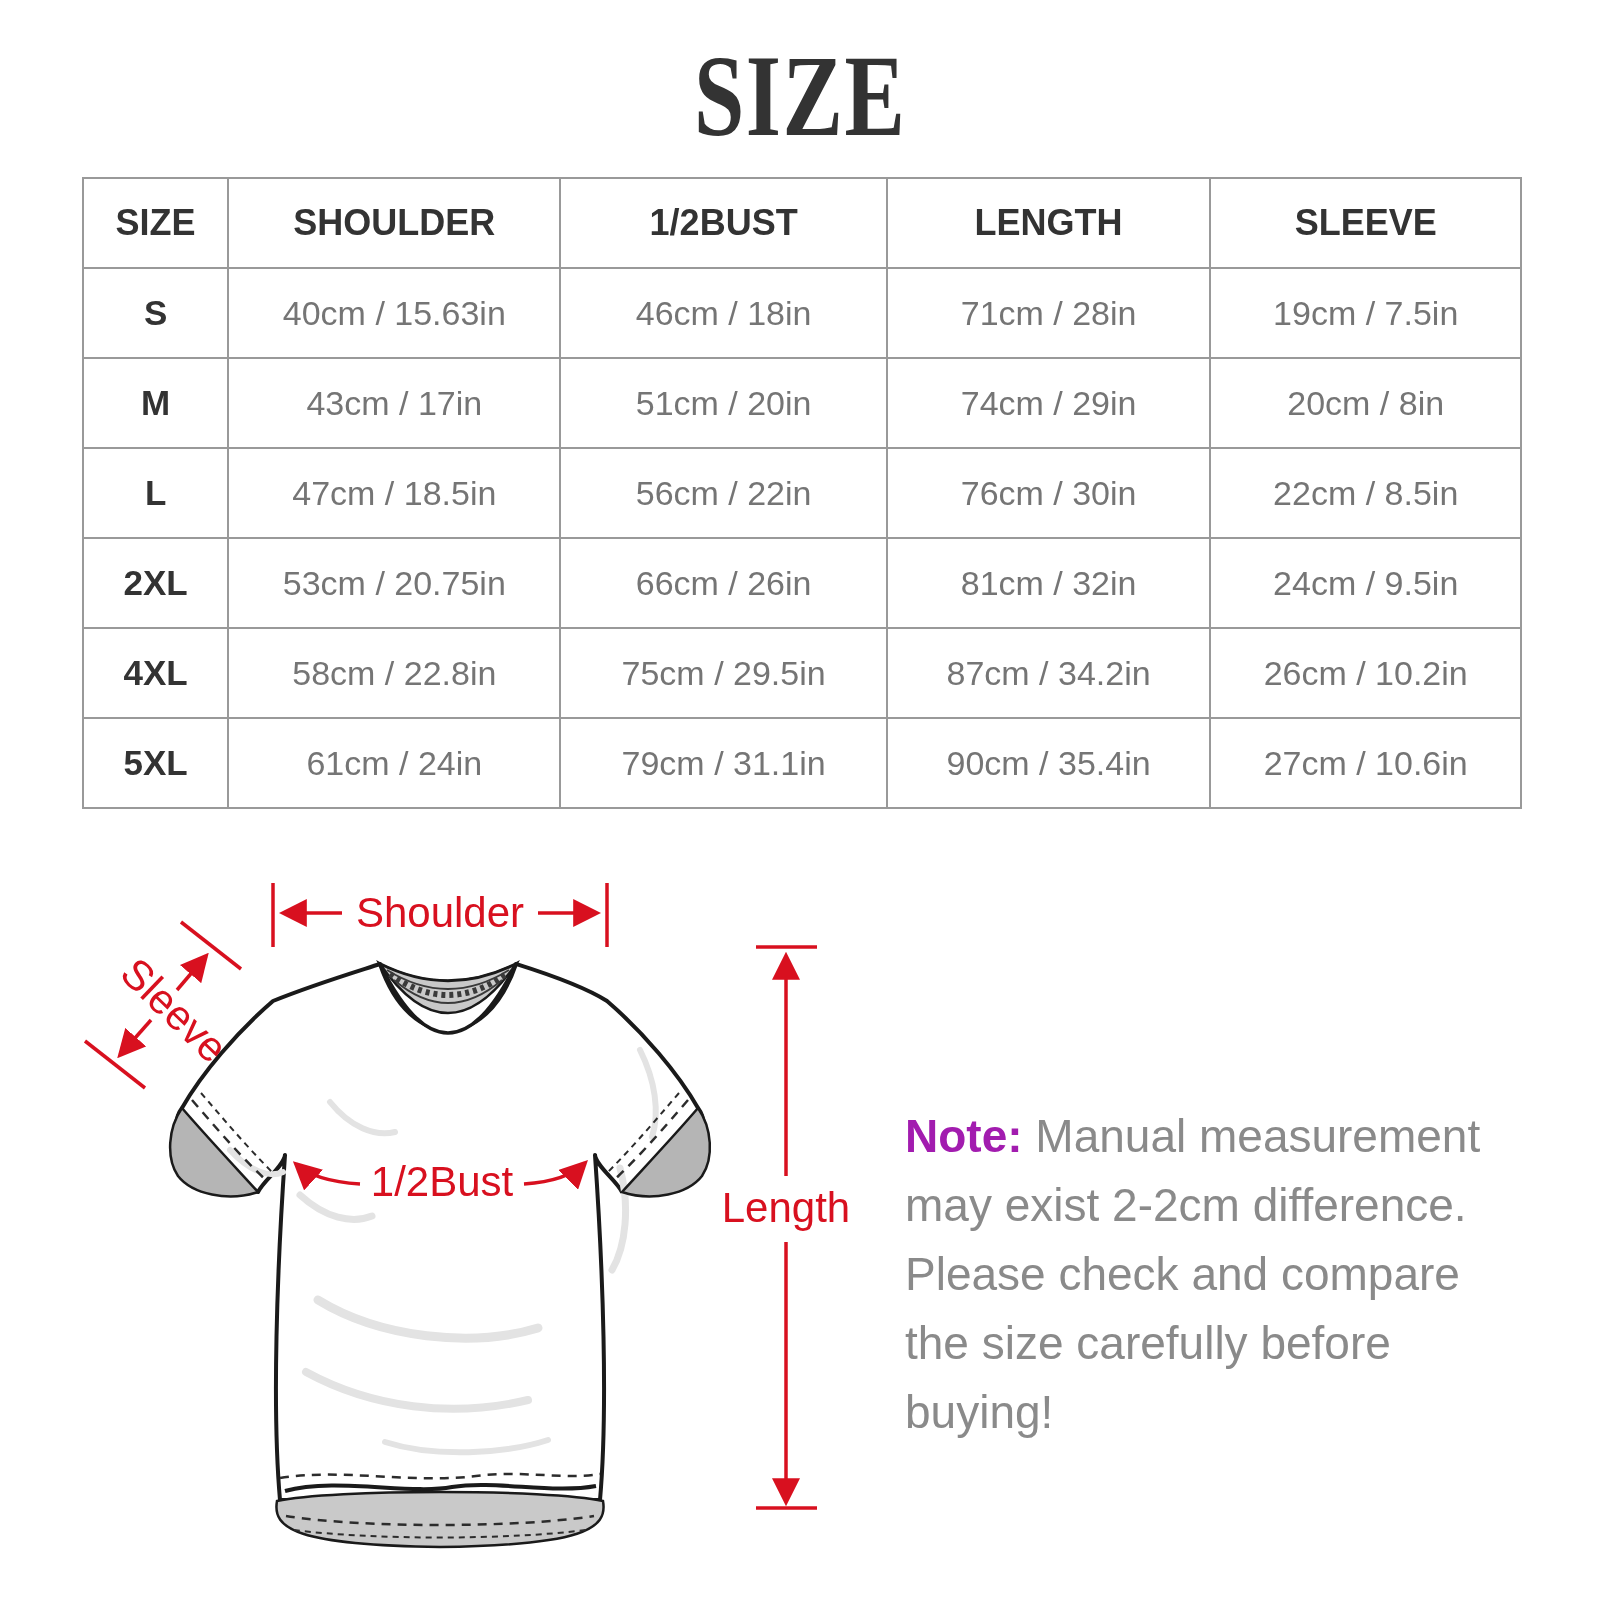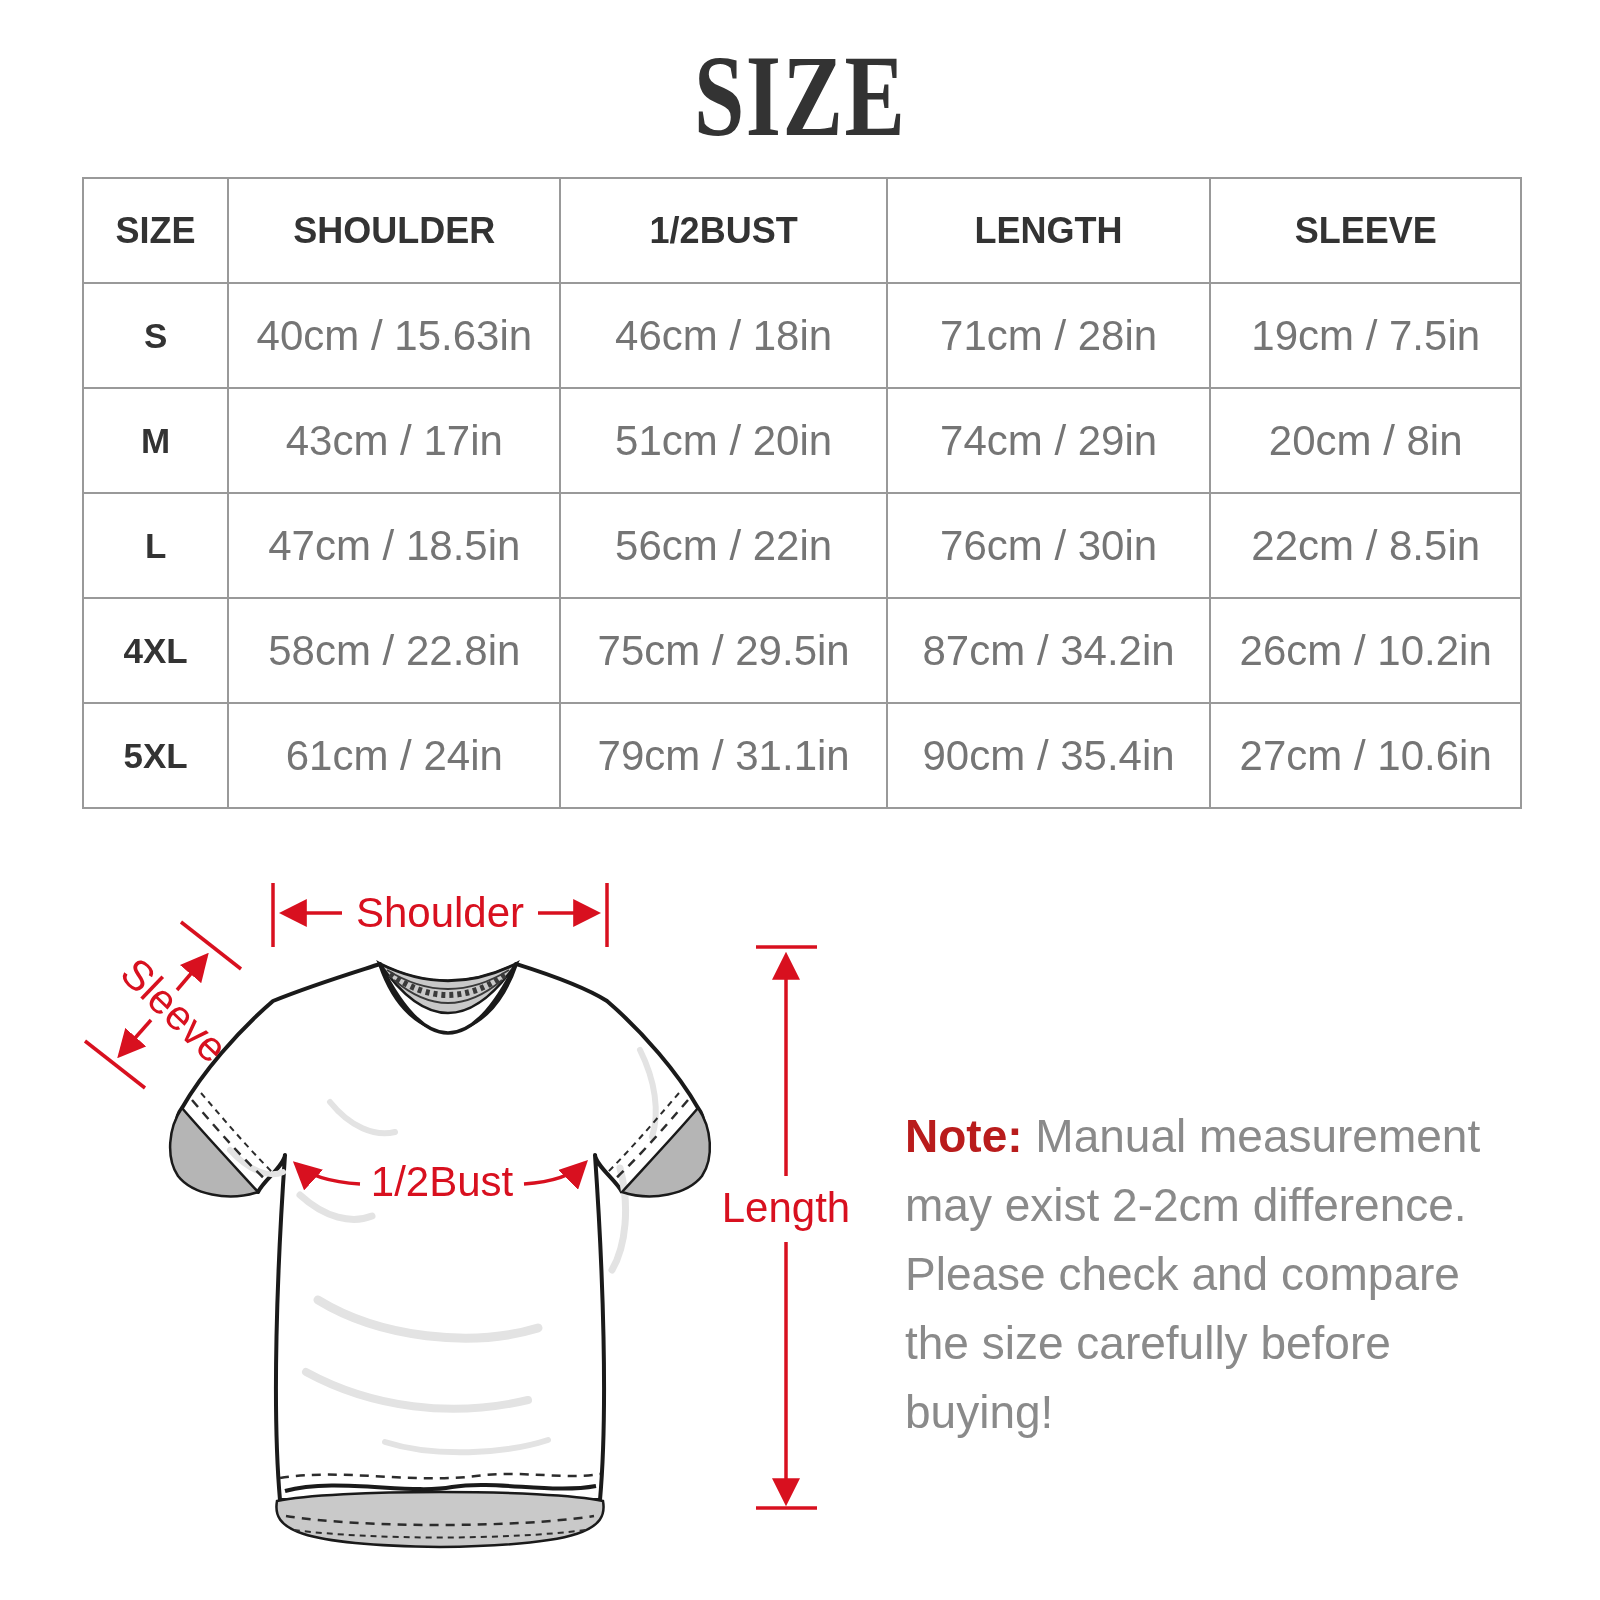--- a/index.html
+++ b/index.html
@@ -27,21 +27,21 @@
   }
   .size-table th,.size-table td{
     border:2px solid var(--border_gray,#999);
     text-align:center;vertical-align:middle;padding:0;
   }
   .size-table th{
     font-size:36px;font-weight:bold;color:var(--text_dark,#333);
     height:70px;
   }
   .size-table td{
-    font-size:42px;color:var(--text_gray,#757575);height:70px;
+    font-size:34px;color:var(--text_gray,#757575);height:70px;
   }
   .size-table td.size-cell{
     font-weight:bold;color:var(--text_dark,#333);font-size:35px;
   }
 
   
   .diagram{position:absolute;left:80px;top:850px;width:820px;height:750px;}
   .outline{fill:#ffffff;stroke:var(--outline,#1a1a1a);stroke-width:4;stroke-linejoin:round;}
   .gray-fill{fill:var(--gray_shade,#c9c9c9);stroke:var(--outline,#1a1a1a);stroke-width:2.5;}
   .cuff-fill{fill:#b5b5b5;stroke:var(--outline,#1a1a1a);stroke-width:2.5;}
@@ -54,21 +54,21 @@
     fill:var(--red,#d8101f);
     font-family:"Liberation Sans", sans-serif;font-size:42px;
   }
   #arrowhead path{fill:var(--red,#d8101f);}
 
   
   .note{
     position:absolute;left:905px;top:1056px;width:608px;
     font-size:46px;line-height:69px;color:var(--note_gray,#8a8a8a);
   }
-  .note .note-prefix{font-weight:bold;color:#b91c1c;}
+  .note .note-prefix{font-weight:bold;color:#a21caf;}
 </style>
 </head>
 <body>
 
 <div class="title-wrap">
   <div class="title">SIZE</div>
 </div>
 
 <table class="size-table">
   <colgroup>
@@ -99,20 +99,27 @@
     <td>51cm / 20in</td>
     <td>74cm / 29in</td>
     <td>20cm / 8in</td>
   </tr>
   <tr>
     <td class="size-cell">L</td>
     <td>47cm / 18.5in</td>
     <td>56cm / 22in</td>
     <td>76cm / 30in</td>
     <td>22cm / 8.5in</td>
+  </tr>
+  <tr>
+    <td class="size-cell">2XL</td>
+    <td>53cm / 20.75in</td>
+    <td>66cm / 26in</td>
+    <td>81cm / 32in</td>
+    <td>24cm / 9.5in</td>
   </tr>
   <tr>
     <td class="size-cell">4XL</td>
     <td>58cm / 22.8in</td>
     <td>75cm / 29.5in</td>
     <td>87cm / 34.2in</td>
     <td>26cm / 10.2in</td>
   </tr>
   <tr>
     <td class="size-cell">5XL</td>

